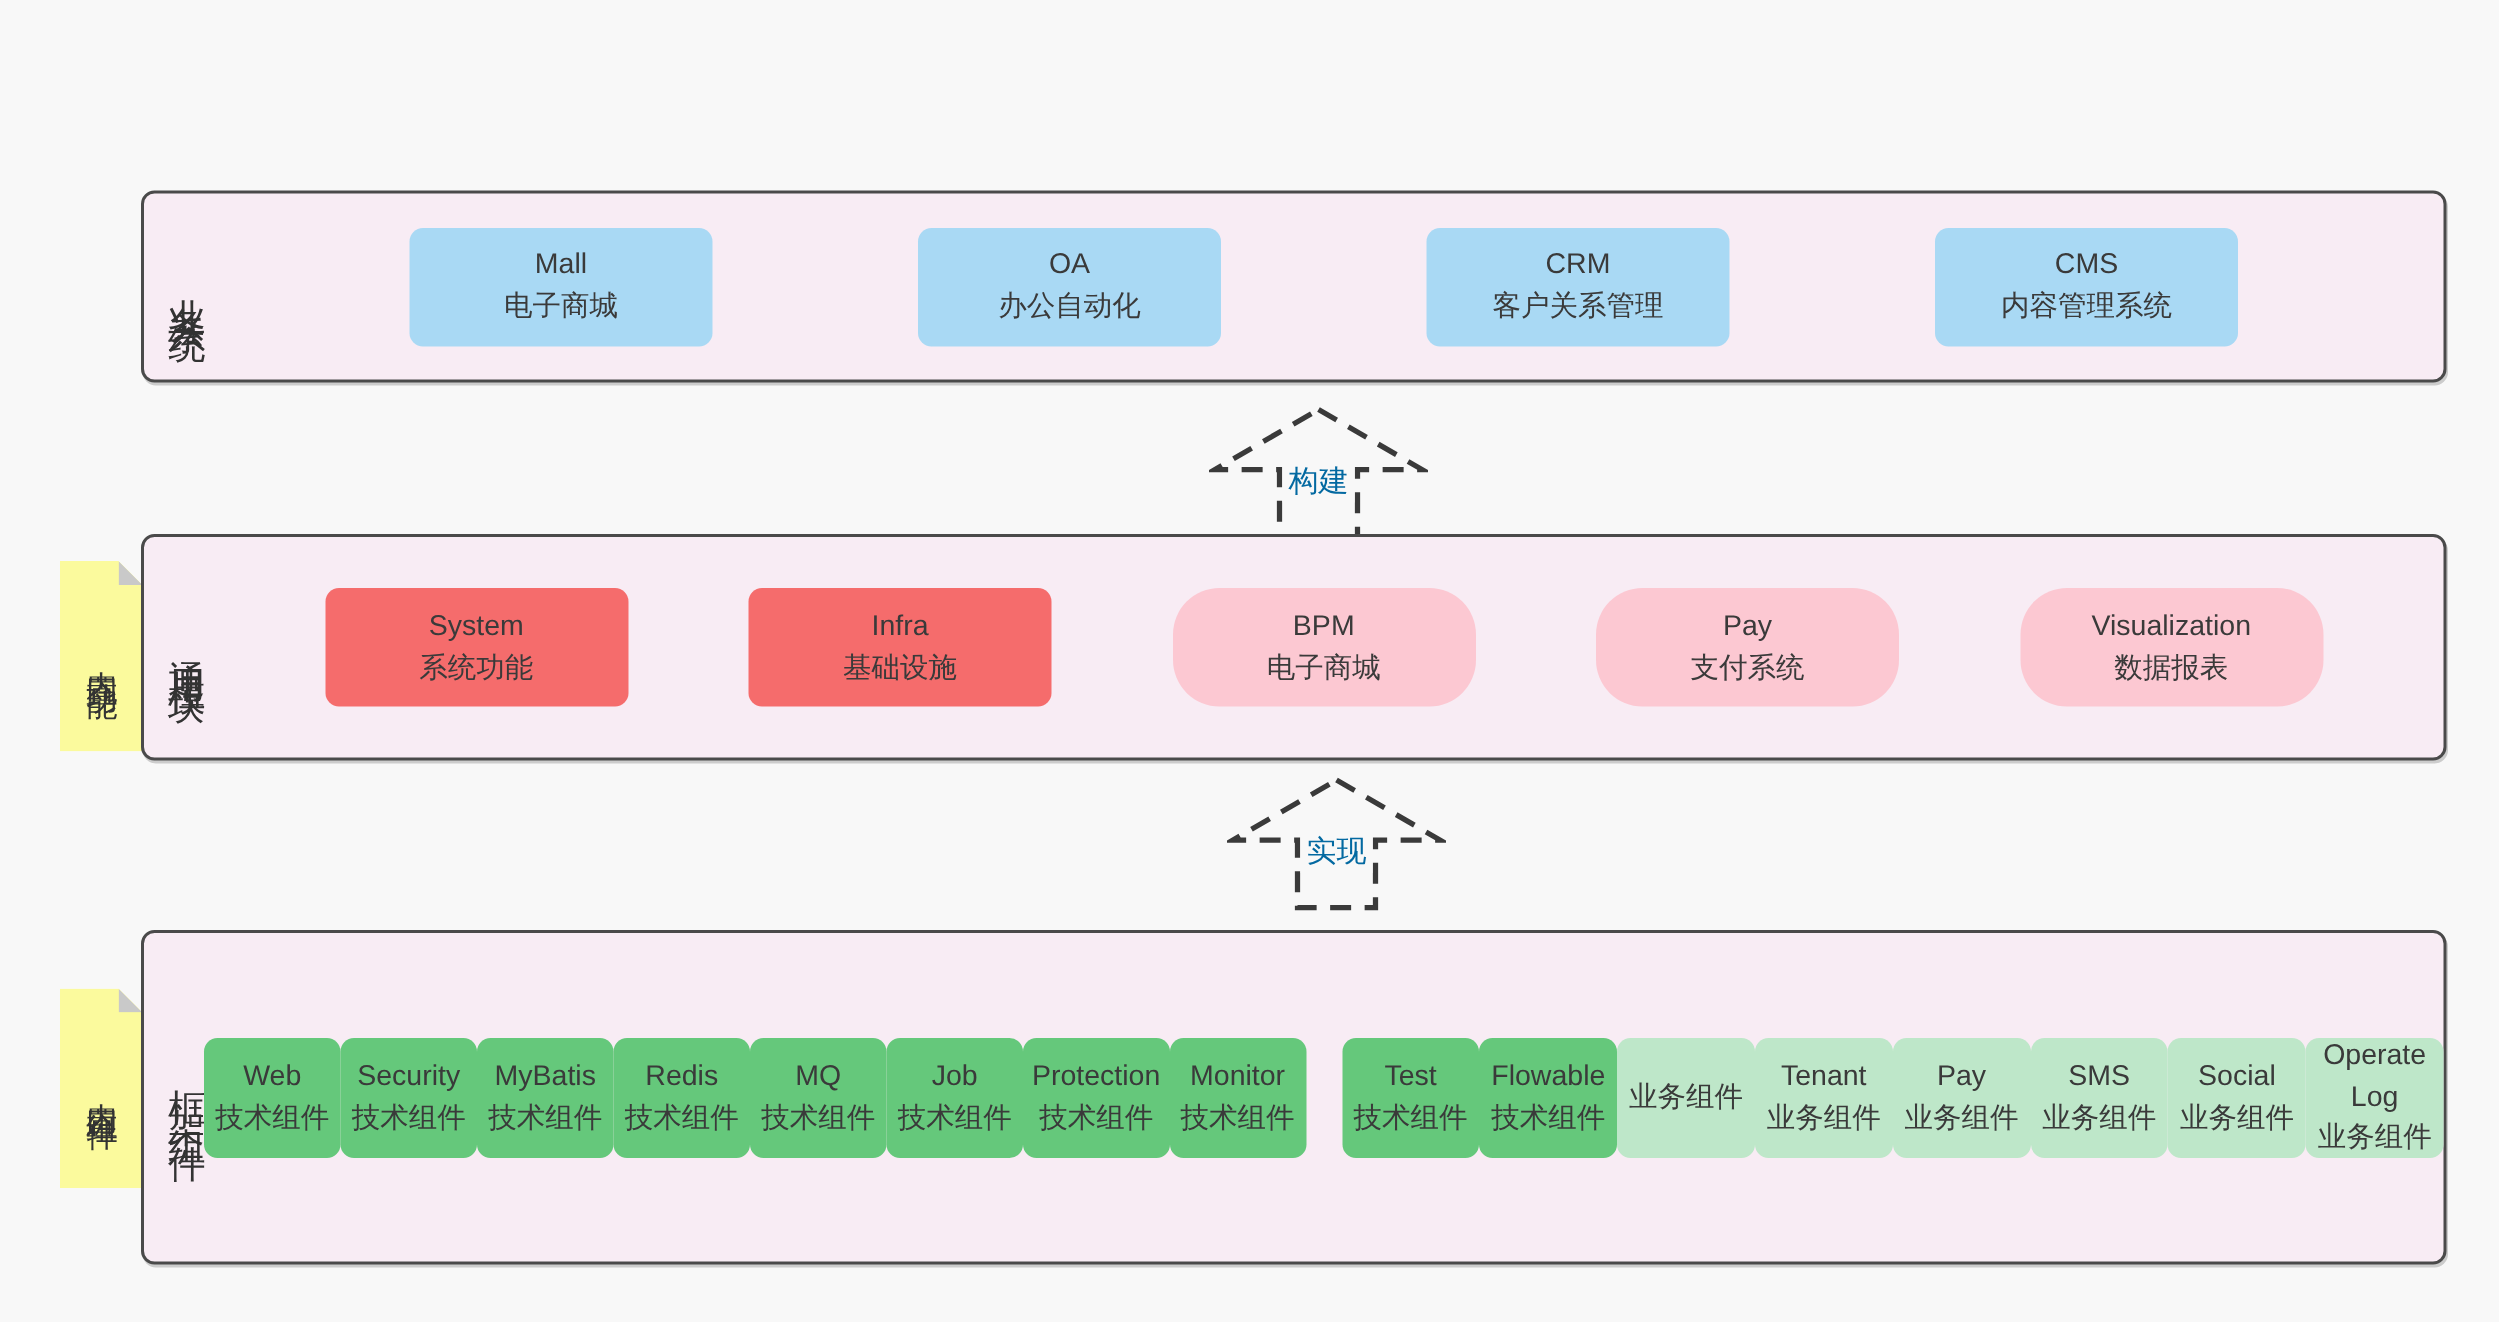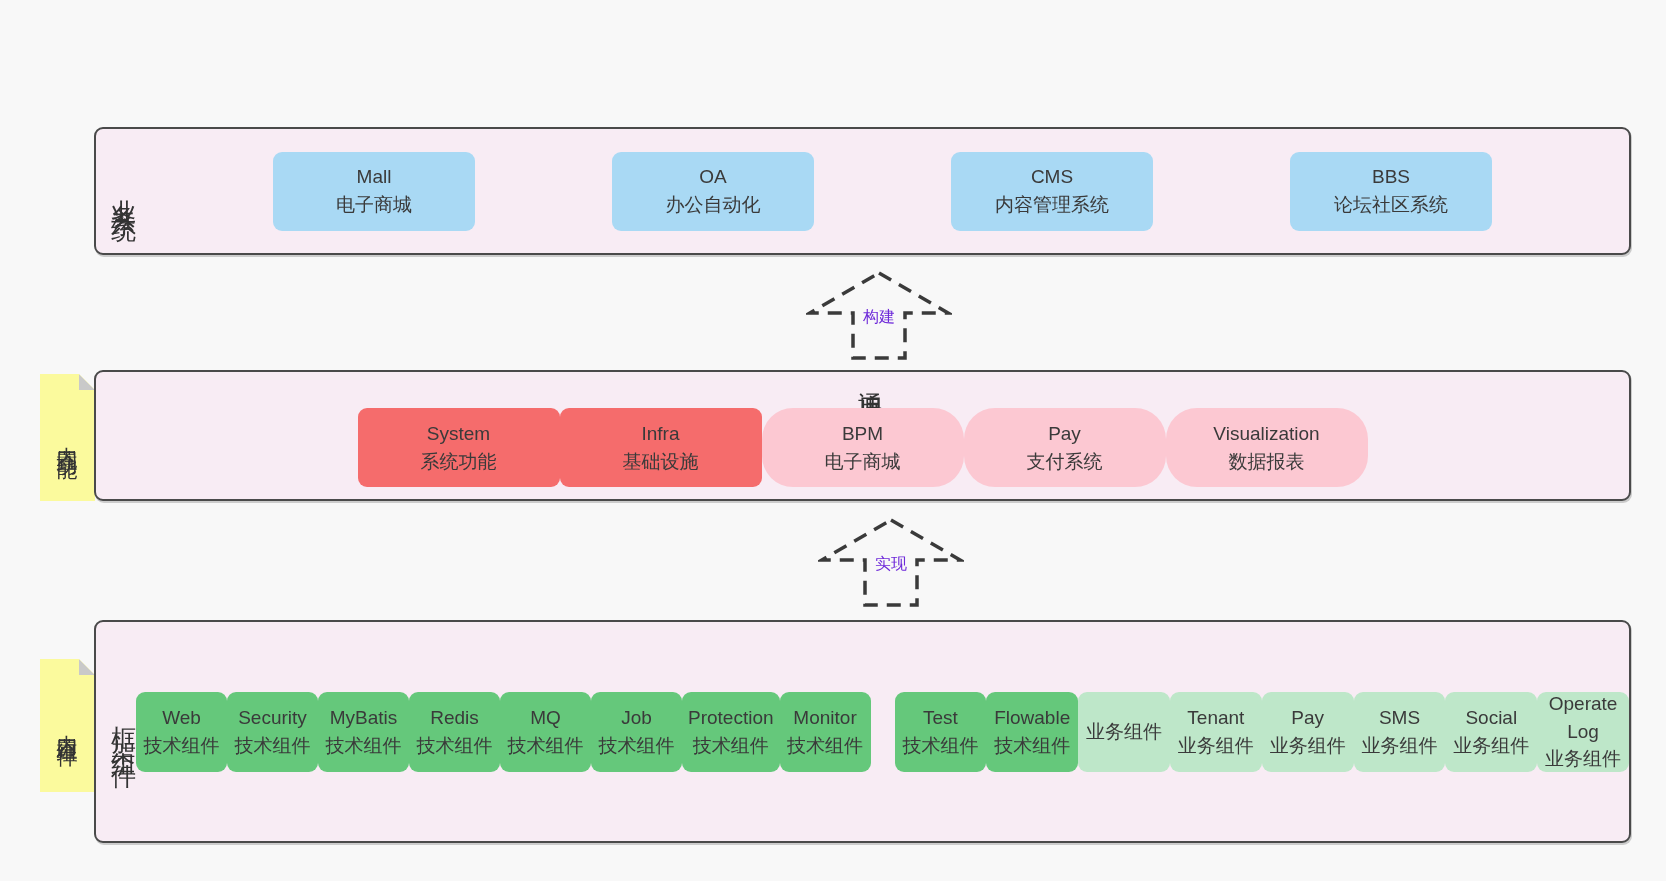--- a/index.html
+++ b/index.html
@@ -20,21 +20,21 @@
     left: 94px;
     width: 1537px;
     background: var(--layer-bg, #f8ecf4);
     border: 2px solid var(--layer-border, #4a4a4a);
     border-radius: 9px;
     box-shadow: 1px 2px 0 rgba(70,70,70,0.25);
     display: flex;
     align-items: center;
   }
   #layer-business  { top: 127px; height: 128px; }
-  #layer-modules   { top: 370px; height: 131px; flex-direction: column; }
+  #layer-modules   { top: 356px; height: 151px; }
   #layer-framework { top: 620px; height: 223px; }
 
   .layer-label {
     writing-mode: vertical-rl;
     text-orientation: upright;
     font-size: 25px;
     letter-spacing: 6px;
     line-height: 1;
     color: #333;
     margin-left: 15px;
@@ -114,48 +114,48 @@
     stroke-width: 3.5;
     stroke-dasharray: 14 9;
   }
   .arrow-label {
     position: absolute;
     left: 50%;
     top: 36px;
     transform: translateX(-50%);
     background: var(--page-bg, #f8f8f8);
     padding: 1px 4px;
-    font-size: 16px;
-    color: #6d28d9;
+    font-size: 20px;
+    color: #0369a1;
     white-space: nowrap;
   }
 </style>
 </head>
 <body>
 
 <div class="page">
 
   <section class="layer" id="layer-business">
     <div class="layer-label">业务系统</div>
     <div class="boxes boxes-6">
         <div class="box blue">
           <div class="box-name">Mall</div>
           <div class="box-desc">电子商城</div>
         </div>
         <div class="box blue">
           <div class="box-name">OA</div>
           <div class="box-desc">办公自动化</div>
         </div>
         <div class="box blue">
+          <div class="box-name">CRM</div>
+          <div class="box-desc">客户关系管理</div>
+        </div>
+        <div class="box blue">
           <div class="box-name">CMS</div>
           <div class="box-desc">内容管理系统</div>
-        </div>
-        <div class="box blue">
-          <div class="box-name">BBS</div>
-          <div class="box-desc">论坛社区系统</div>
         </div>
       </div>
   </section>
 
   <div class="arrow" id="arrow-build">
     <svg viewBox="0 0 146 92" aria-hidden="true">
       <path class="arrow-path" d="M73 3 L142 43 L99 43 L99 88 L47 88 L47 43 L4 43 Z"></path>
     </svg>
     <div class="arrow-label">构建</div>
   </div>

